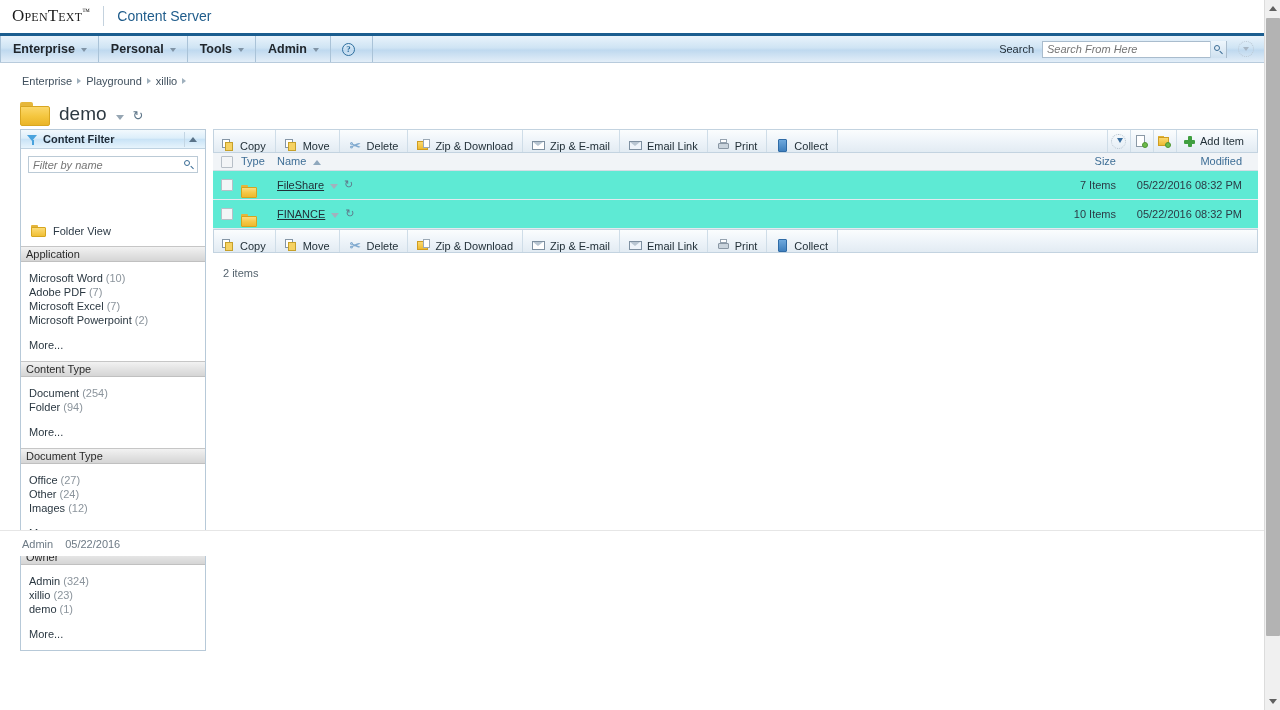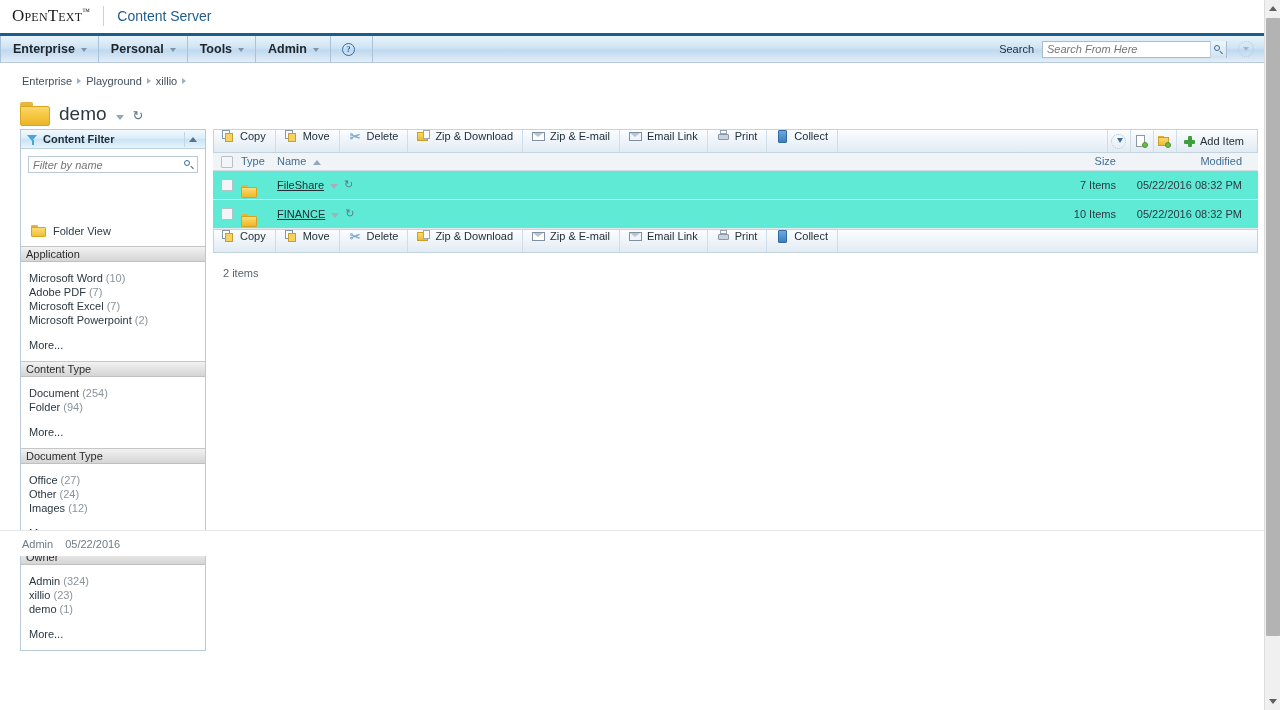--- a/index.html
+++ b/index.html
@@ -207,21 +207,21 @@
   .facet-more { padding: 12px 0 0 8px; font-size: 11px; color: #2a3741; }
 
   
   .content { flex: 1; margin-right: 6px; }
   .toolbar {
     height: 24px; display: flex; align-items: center;
     background: linear-gradient(to bottom, #fbfdfe 0%, #eef4f9 50%, #e2ebf3 100%);
     border: 1px solid #c3d3e0;
   }
   .tb-btn {
-    display: flex; align-items: flex-start; gap: 5px; padding: 0 9px;
+    display: flex; align-items: flex-end; gap: 5px; padding: 0 9px;
     height: 22px; font-size: 11px; color: #223038;
     border-right: 1px solid #cfdde8;
   }
   .tb-btn:first-child { padding-left: 8px; }
   .tb-right { margin-left: auto; display: flex; align-items: center; height: 22px; }
   .tb-ico-btn {
     width: 23px; height: 22px; display: flex; align-items: center; justify-content: center;
     border-left: 1px solid #cfdde8;
   }
   .tb-add {

